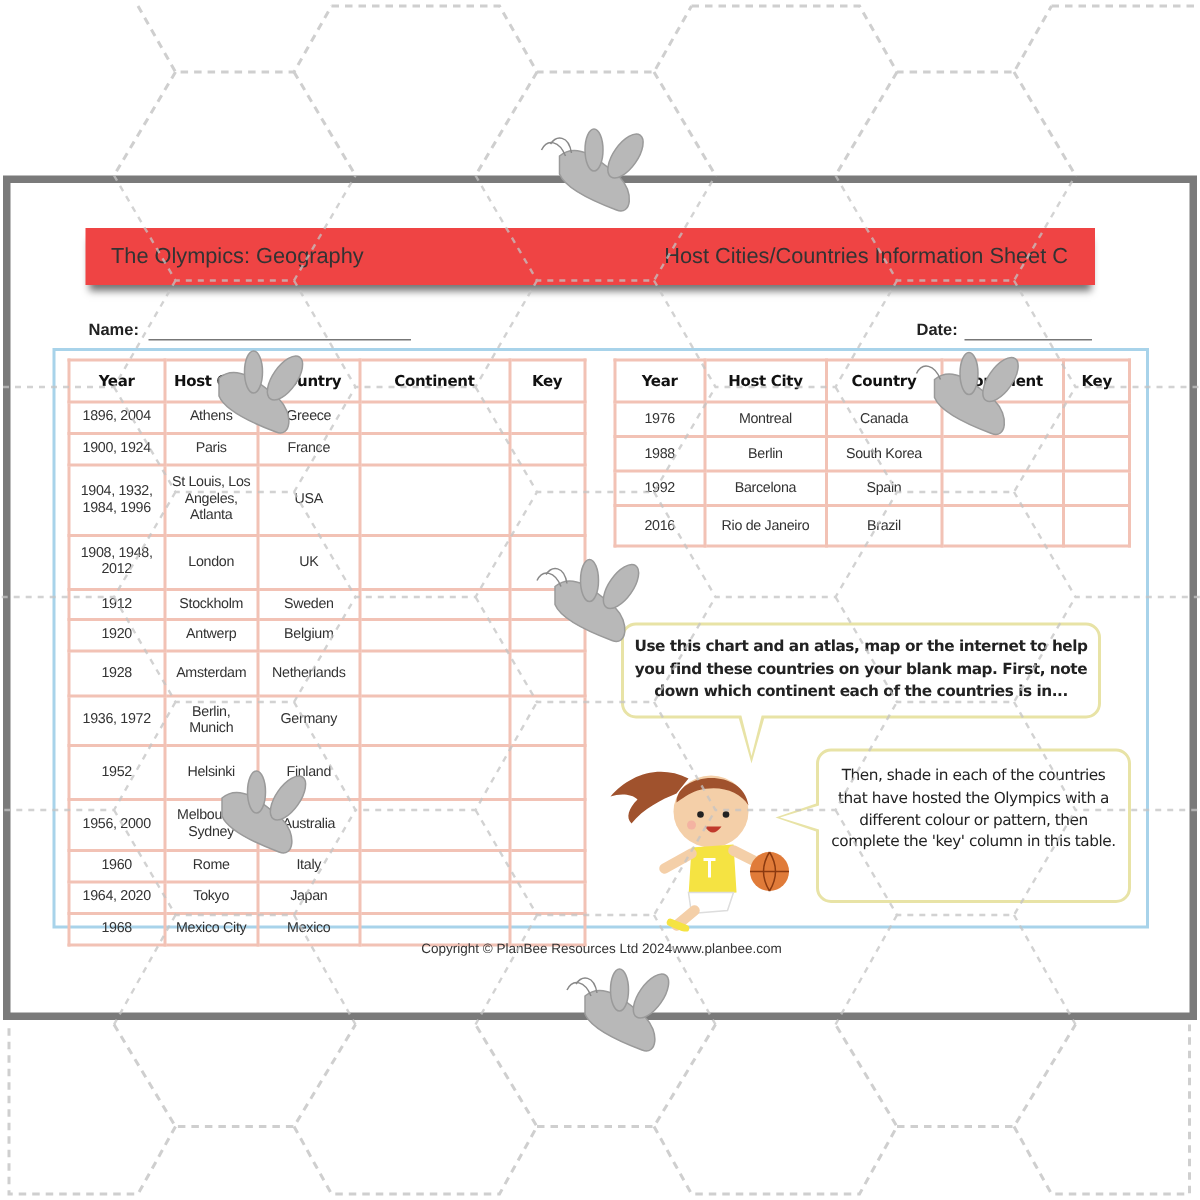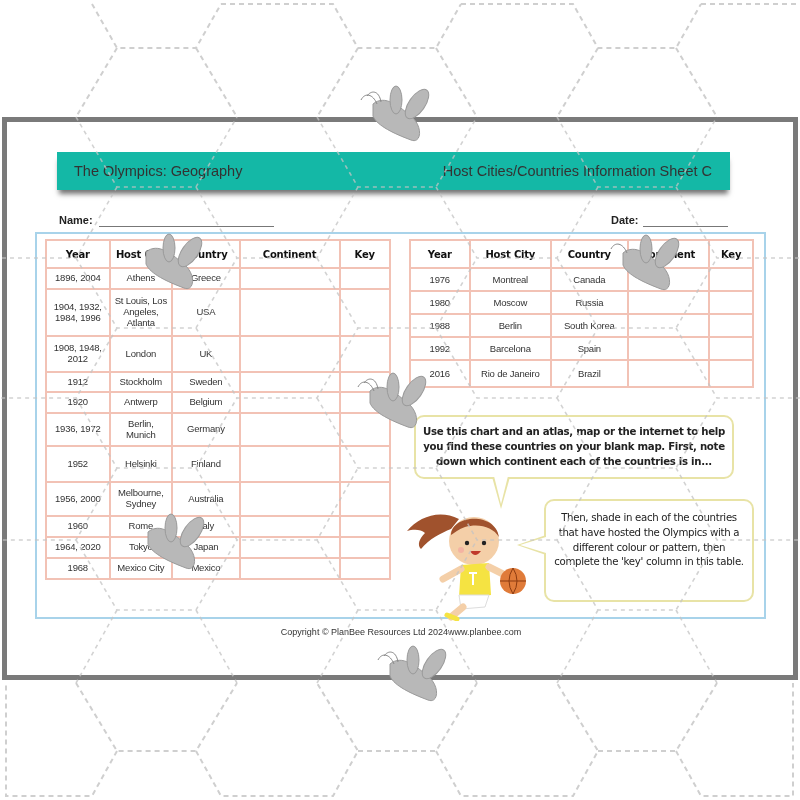--- a/index.html
+++ b/index.html
@@ -8,21 +8,21 @@
 
   .hexbg { position: absolute; left: 0; top: 0; width: 800px; height: 800px; z-index: 0; }
 
   .sheet {
     position: absolute; left: 2px; top: 117px; width: 796px; height: 563px;
     background: #ffffff; border: 5px solid #7a7a7a; z-index: 1;
   }
 
   .header-band {
     position: absolute; left: 50px; top: 30px; width: 673px; height: 38px;
-    background: #14b8a6; box-shadow: 0 6px 5px -2px rgba(0,0,0,0.55);
+    background: #ef4444; box-shadow: 0 6px 5px -2px rgba(0,0,0,0.55);
     display: flex; align-items: center; justify-content: space-between;
     padding: 0 18px 0 17px;
     font-family: "Liberation Sans", sans-serif; font-size: 14.5px; color: #333;
   }
 
   .name-row {
     position: absolute; left: 52px; top: 92px; width: 670px; height: 16px;
     font-family: "Liberation Sans", sans-serif; font-size: 11px; font-weight: bold; color: #222;
   }
   .name-row .lbl { position: absolute; top: 0; }
@@ -125,20 +125,27 @@
         </tr>
       </thead>
       <tbody>
         <tr style="height:21px">
             <td>1896, 2004</td>
             <td>Athens</td>
             <td>Greece</td>
             <td></td>
             <td></td>
           </tr>
+        <tr style="height:21px">
+            <td>1900, 1924</td>
+            <td>Paris</td>
+            <td>France</td>
+            <td></td>
+            <td></td>
+          </tr>
         <tr style="height:47px">
             <td>1904, 1932, 1984, 1996</td>
             <td>St Louis, Los Angeles, Atlanta</td>
             <td>USA</td>
             <td></td>
             <td></td>
           </tr>
         <tr style="height:36px">
             <td>1908, 1948, 2012</td>
             <td>London</td>
@@ -150,20 +157,27 @@
             <td>1912</td>
             <td>Stockholm</td>
             <td>Sweden</td>
             <td></td>
             <td></td>
           </tr>
         <tr style="height:21px">
             <td>1920</td>
             <td>Antwerp</td>
             <td>Belgium</td>
+            <td></td>
+            <td></td>
+          </tr>
+        <tr style="height:30px">
+            <td>1928</td>
+            <td>Amsterdam</td>
+            <td>Netherlands</td>
             <td></td>
             <td></td>
           </tr>
         <tr style="height:33px">
             <td>1936, 1972</td>
             <td>Berlin, Munich</td>
             <td>Germany</td>
             <td></td>
             <td></td>
           </tr>
@@ -220,27 +234,20 @@
           <th>Country</th>
           <th>Continent</th>
           <th>Key</th>
         </tr>
       </thead>
       <tbody>
         <tr style="height:23px">
             <td>1976</td>
             <td>Montreal</td>
             <td>Canada</td>
-            <td></td>
-            <td></td>
-          </tr>
-        <tr style="height:23px">
-            <td>1980</td>
-            <td>Moscow</td>
-            <td>Russia</td>
             <td></td>
             <td></td>
           </tr>
         <tr style="height:23px">
             <td>1988</td>
             <td>Berlin</td>
             <td>South Korea</td>
             <td></td>
             <td></td>
           </tr>

